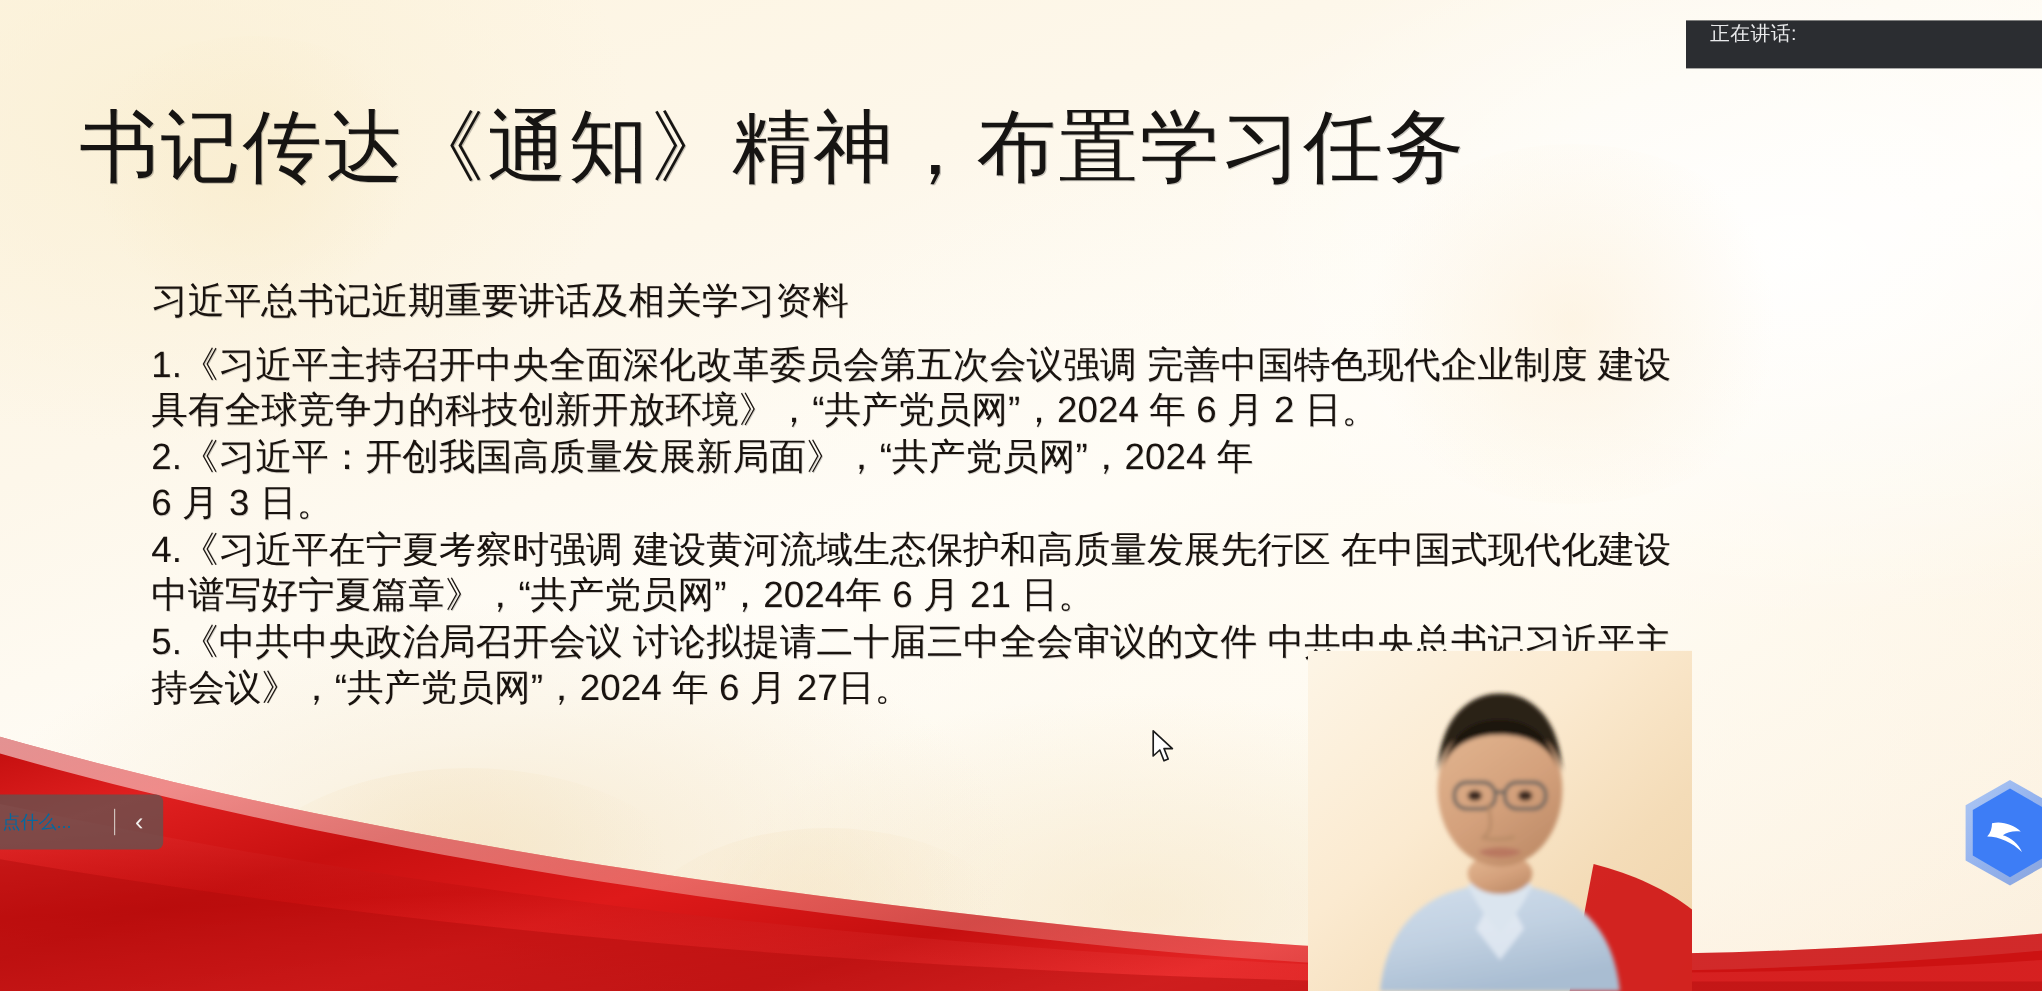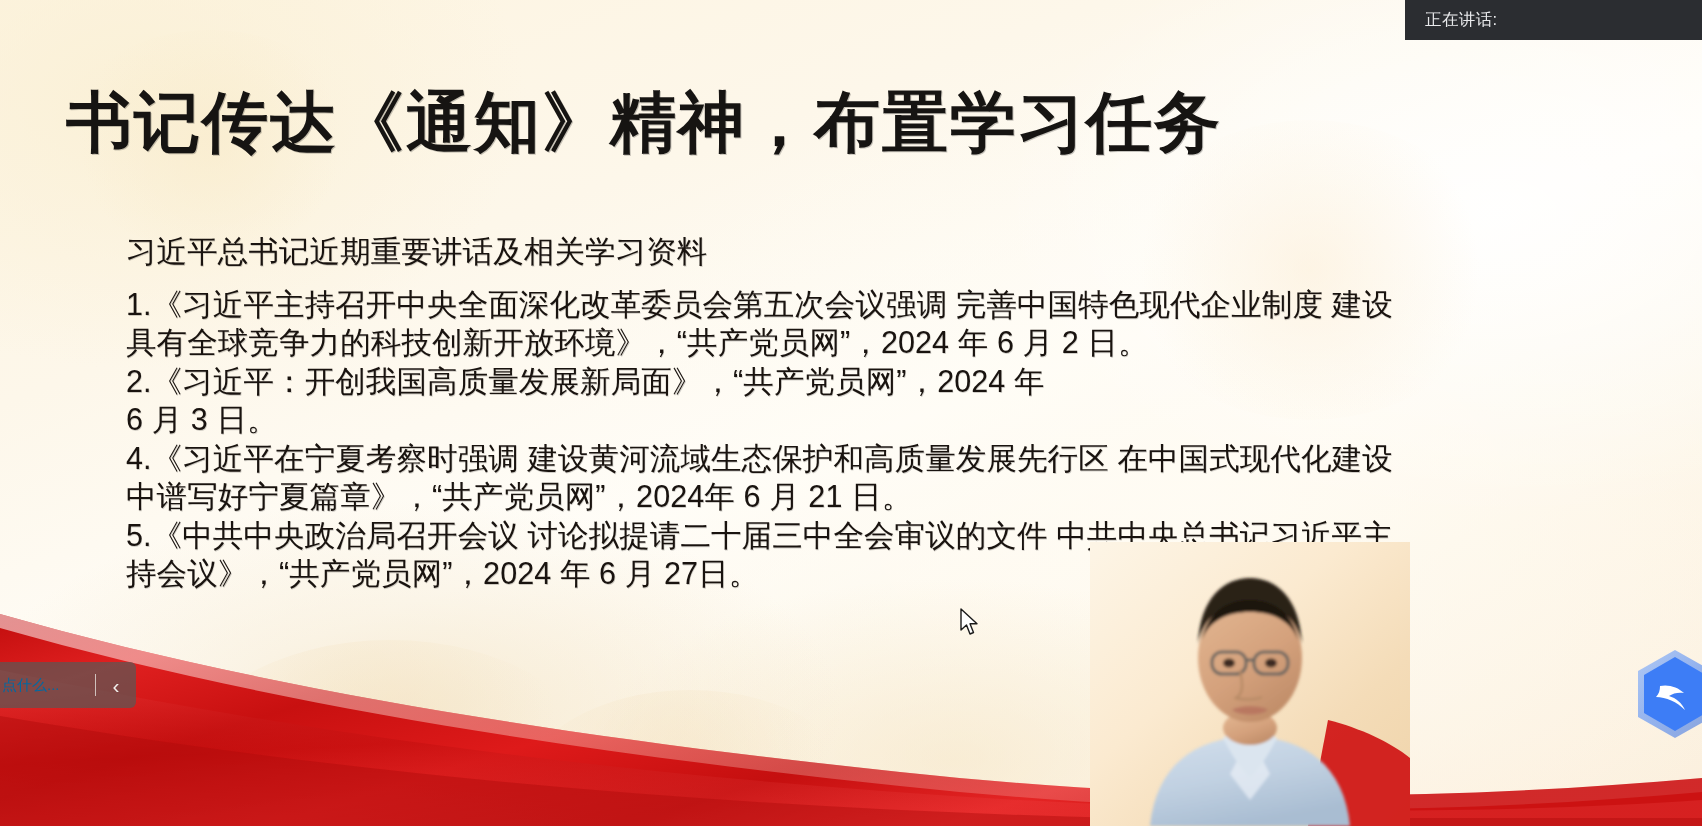--- a/index.html
+++ b/index.html
@@ -52,21 +52,21 @@
   }
   .ribbon-wrap svg { display: block; width: 100%; height: 100%; }
 
   
   .slide-title {
     position: absolute;
     left: 66px;
     top: 78px;
     font-family: "DejaVu Serif", "Liberation Serif", serif;
     font-size: 66px;
-    font-weight: 700;
+    font-weight: 400;
     letter-spacing: 2px;
     color: #161412;
     white-space: nowrap;
     text-shadow: 1px 1px 0 rgba(0,0,0,.22);
   }
   .slide-body {
     position: absolute;
     left: 126px;
     top: 232px;
     width: 1290px;
@@ -75,25 +75,25 @@
     line-height: 38.5px;
     letter-spacing: .1px;
     text-shadow: .6px .6px 0 rgba(0,0,0,.18);
   }
   .slide-body p { margin: 0; }
   .slide-body p.heading { margin-bottom: 14px; }
 
   
   .speaking-bar {
     position: absolute;
-    right: 0; top: 0;
+    right: 0; top: 17px;
     width: 297px; height: 40px;
     background: #2b2d31;
     display: flex;
-    align-items: center;
+    align-items: flex-start;
     padding-left: 20px;
     box-sizing: border-box;
   }
   .speaking-bar .label {
     color: #e9eaec;
     font-size: 16.5px;
     letter-spacing: .4px;
   }
 
   

